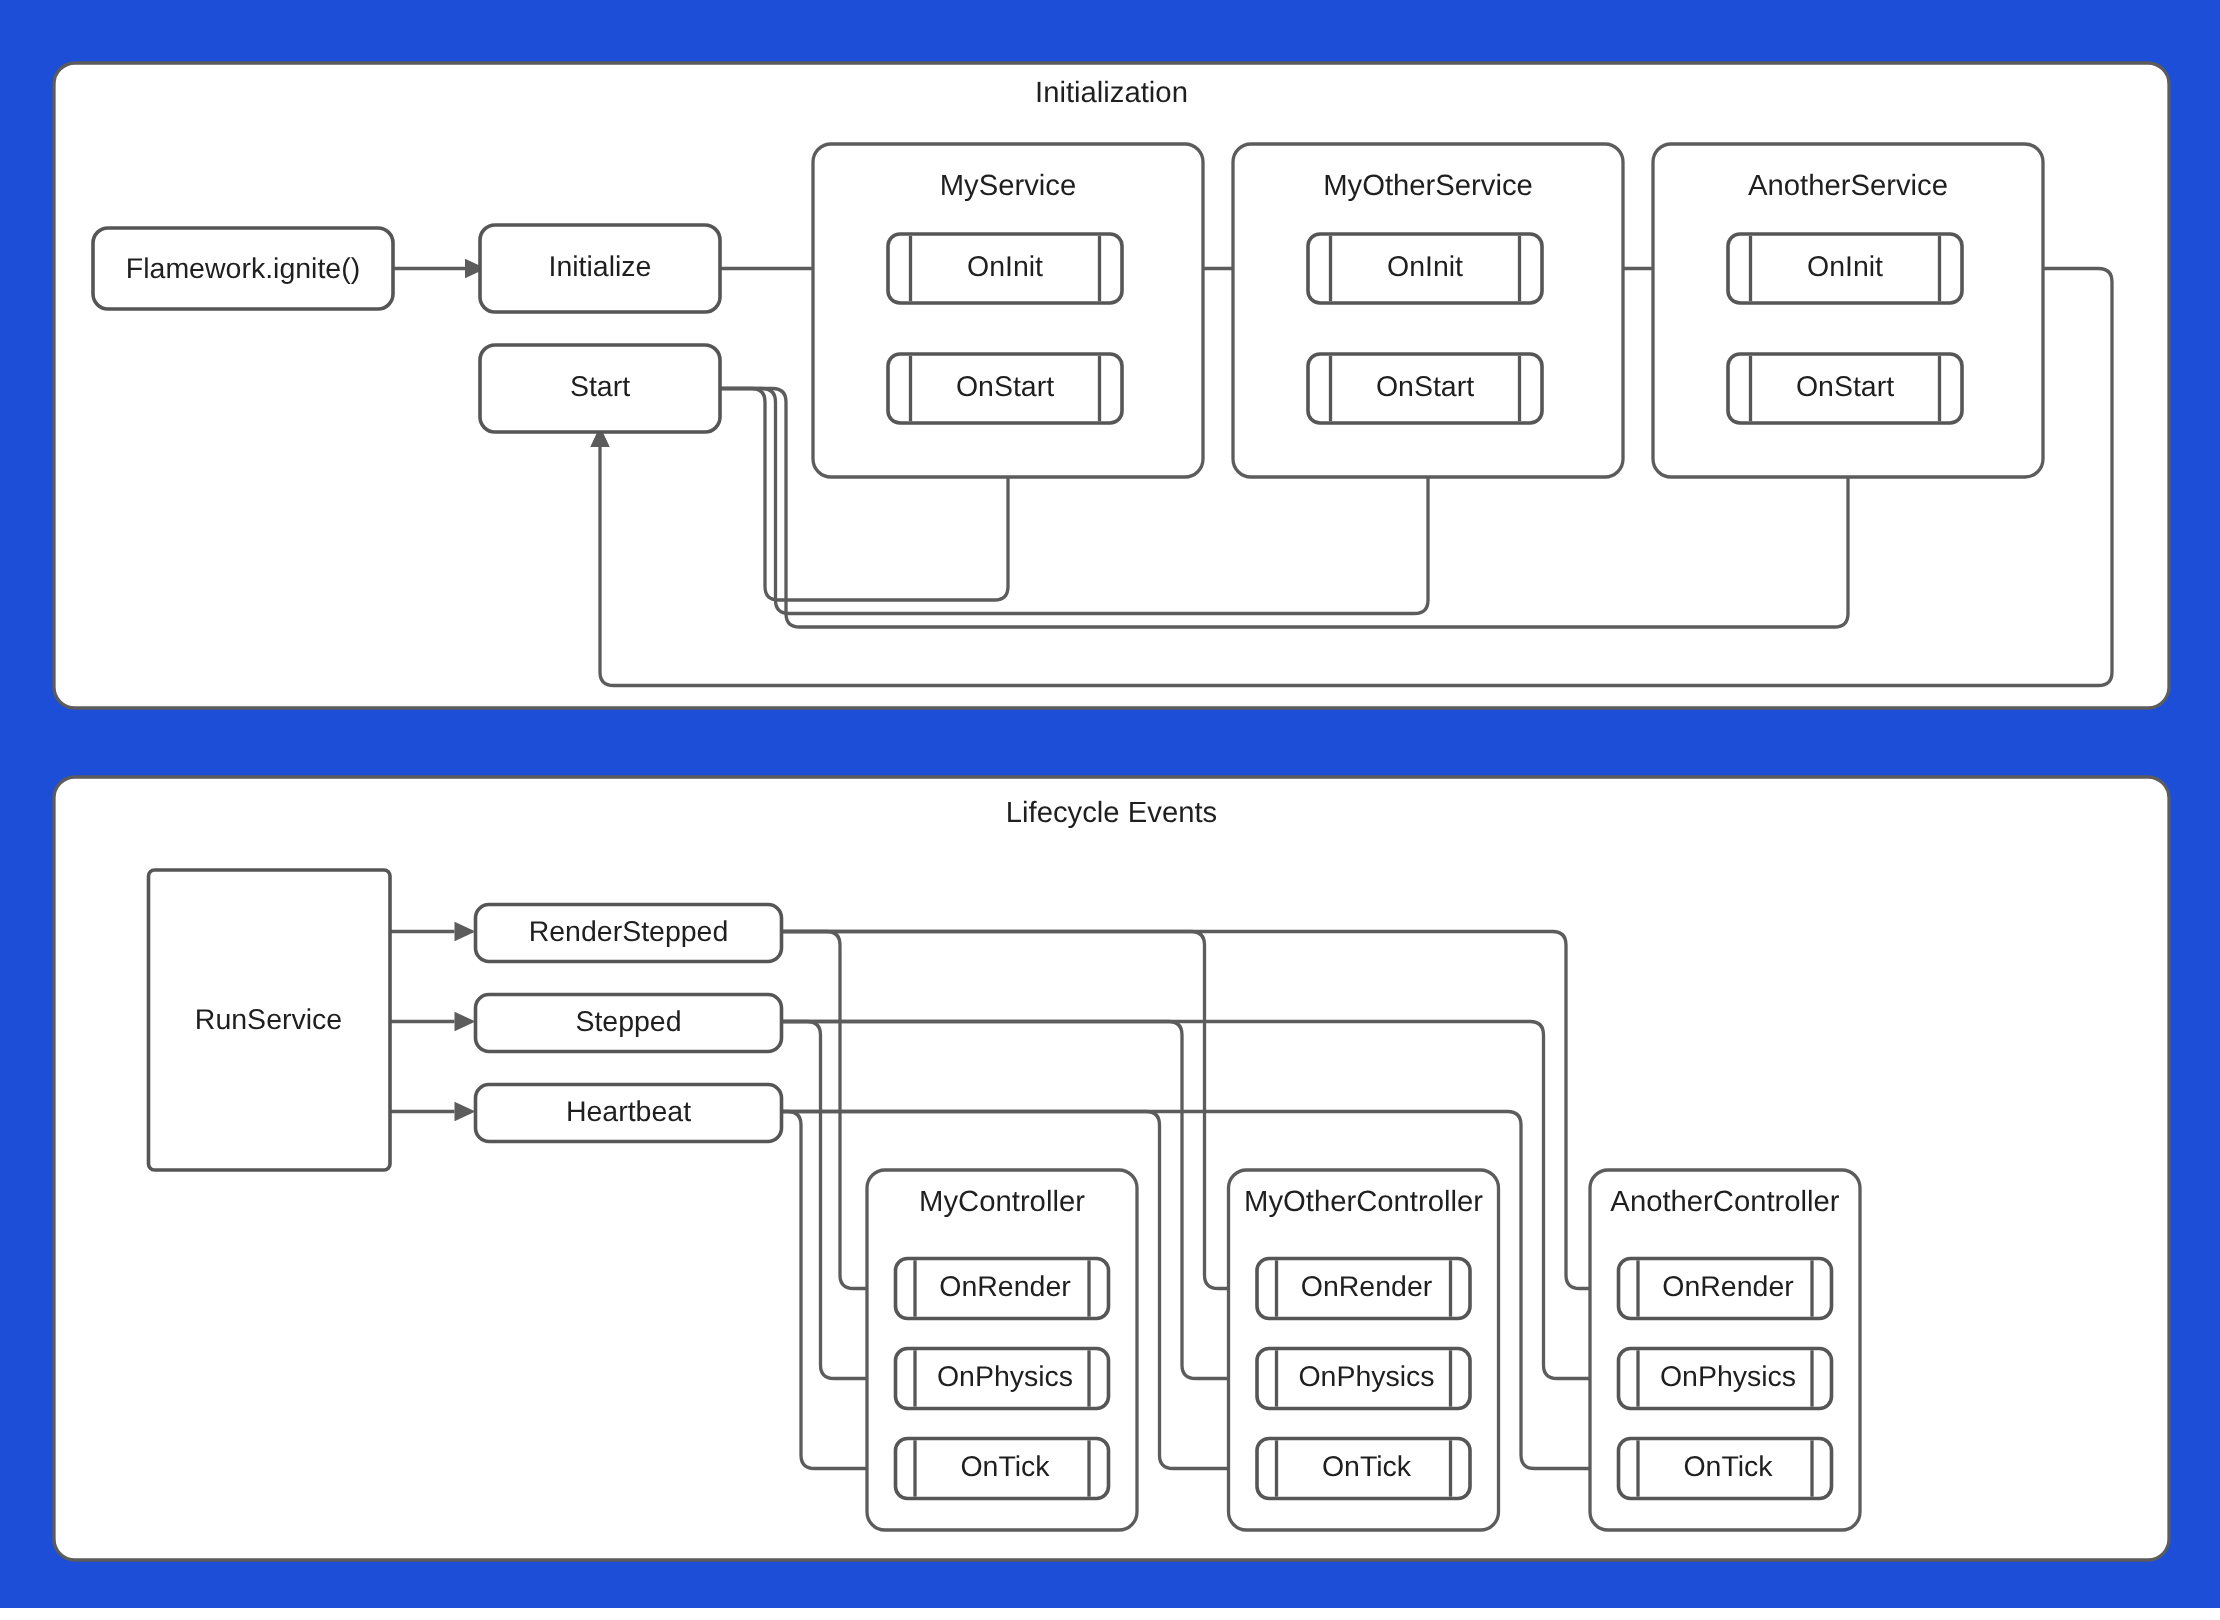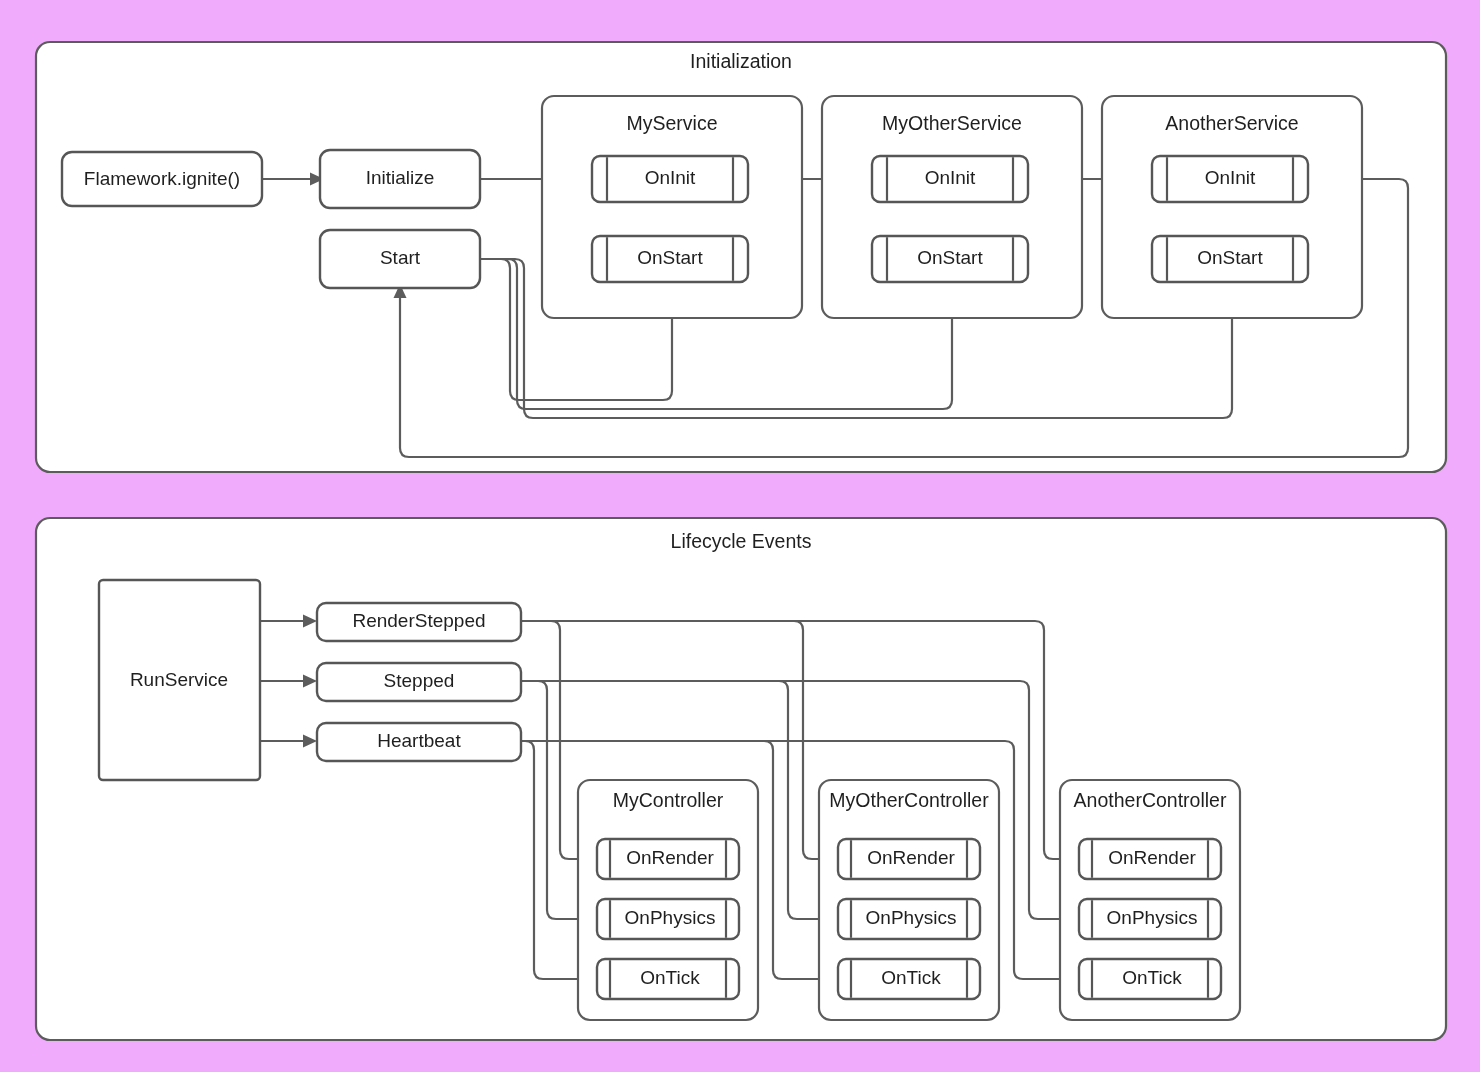--- a/index.html
+++ b/index.html
@@ -5,21 +5,21 @@
   html, body {
     margin: 0;
     padding: 0;
     background: #ffffff;
     font-family: "Liberation Sans", sans-serif;
   }
   #stage {
     position: relative;
     width: 1480px;
     height: 1072px;
-    background: #f0abfc;
+    background: #1d4ed8;
     overflow: hidden;
   }
   svg.layer {
     position: absolute;
     top: 0;
     left: 0;
     width: 1480px;
     height: 1080px;
     overflow: visible;
   }

